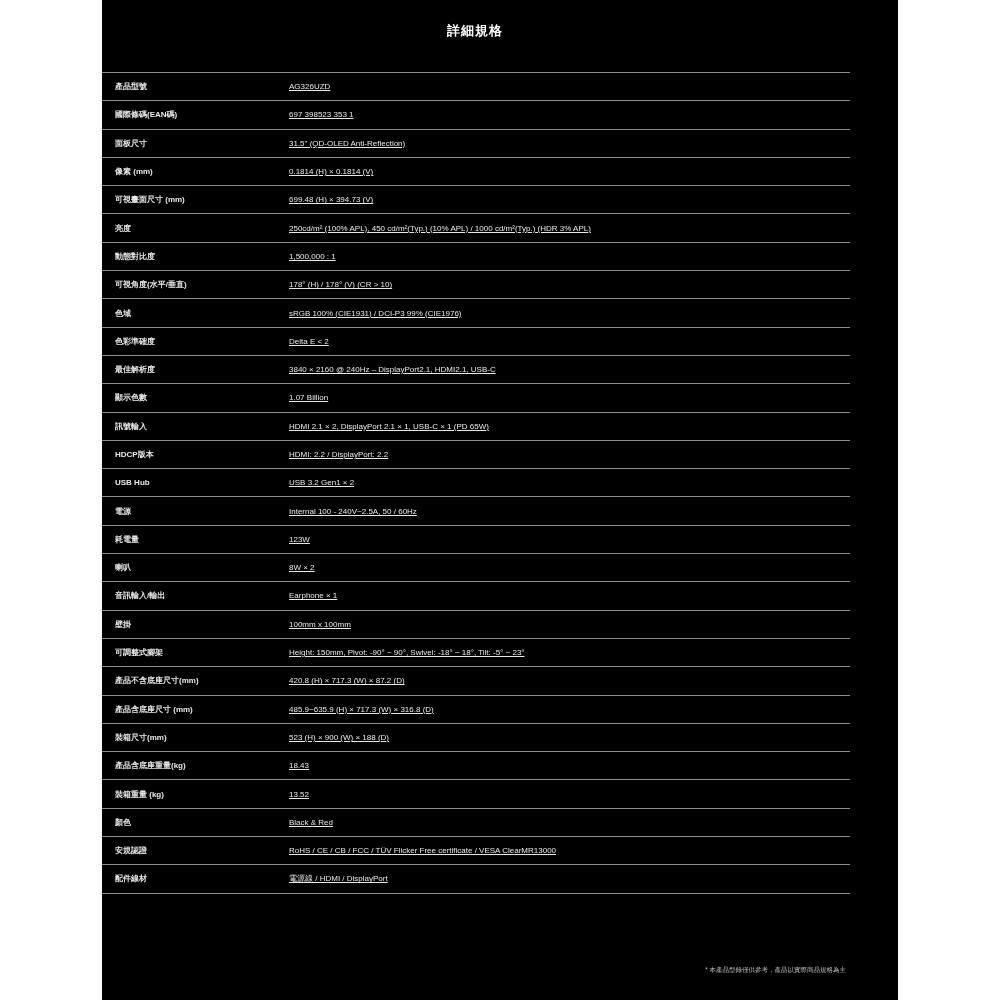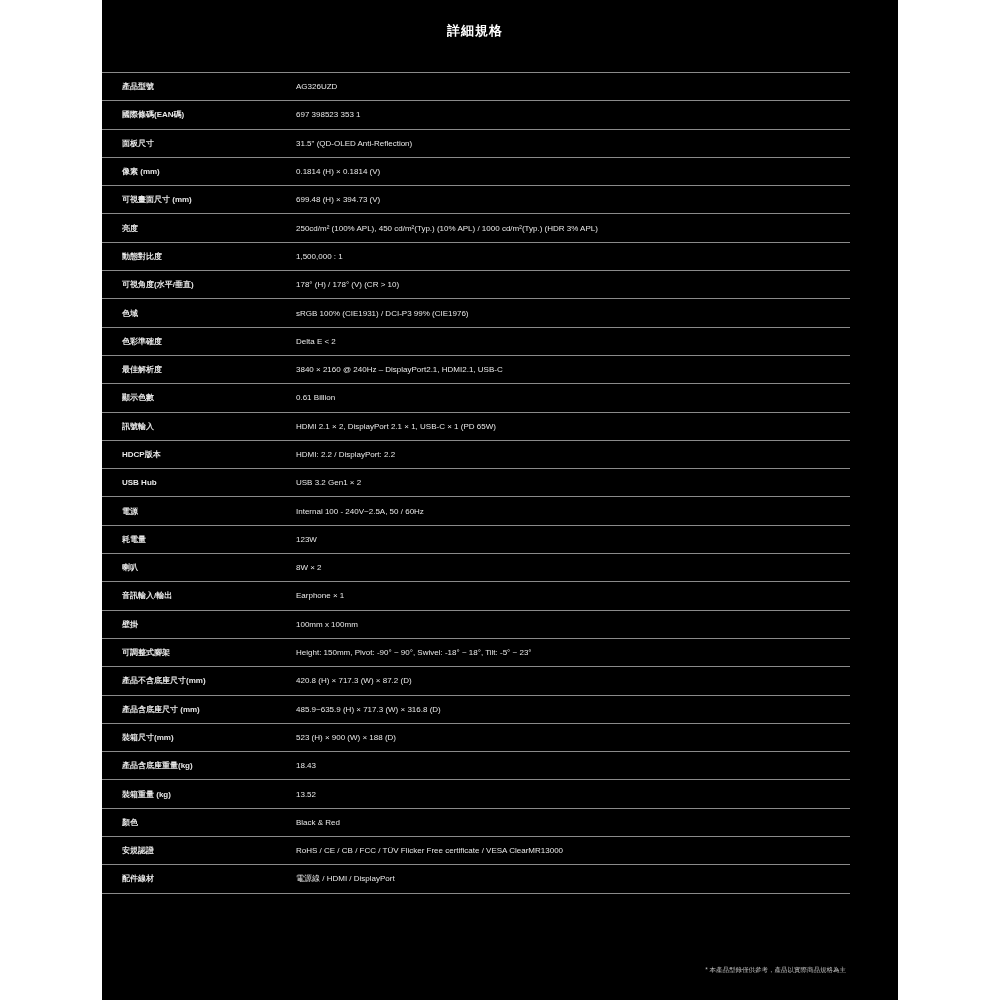--- a/index.html
+++ b/index.html
@@ -41,27 +41,28 @@
     .spec-row {
       display: flex;
       align-items: center;
       height: 27.3px;
       border-bottom: 1.5px solid #8a8a8a;
       font-size: 8px;
       color: #e8e8e8;
     }
     .spec-label {
       width: 174px;
-      padding-left: 20px;
+      padding-left: 13px;
       font-weight: bold;
       white-space: nowrap;
     }
     .spec-value {
       flex: 1;
       white-space: nowrap;
+      text-decoration: underline;
     }
     .disclaimer {
       position: absolute;
       right: 52px;
       top: 966px;
       font-size: 6.5px;
       color: #bdbdbd;
       white-space: nowrap;
     }
   </style>
@@ -111,21 +112,21 @@
     <div class="spec-row">
       <div class="spec-label">色彩準確度</div>
       <div class="spec-value">Delta E &lt; 2</div>
     </div>
     <div class="spec-row">
       <div class="spec-label">最佳解析度</div>
       <div class="spec-value">3840 × 2160 @ 240Hz – DisplayPort2.1, HDMI2.1, USB-C</div>
     </div>
     <div class="spec-row">
       <div class="spec-label">顯示色數</div>
-      <div class="spec-value">0.61 Billion</div>
+      <div class="spec-value">1.07 Billion</div>
     </div>
     <div class="spec-row">
       <div class="spec-label">訊號輸入</div>
       <div class="spec-value">HDMI 2.1 × 2, DisplayPort 2.1 × 1, USB-C × 1 (PD 65W)</div>
     </div>
     <div class="spec-row">
       <div class="spec-label">HDCP版本</div>
       <div class="spec-value">HDMI: 2.2 / DisplayPort: 2.2</div>
     </div>
     <div class="spec-row">

